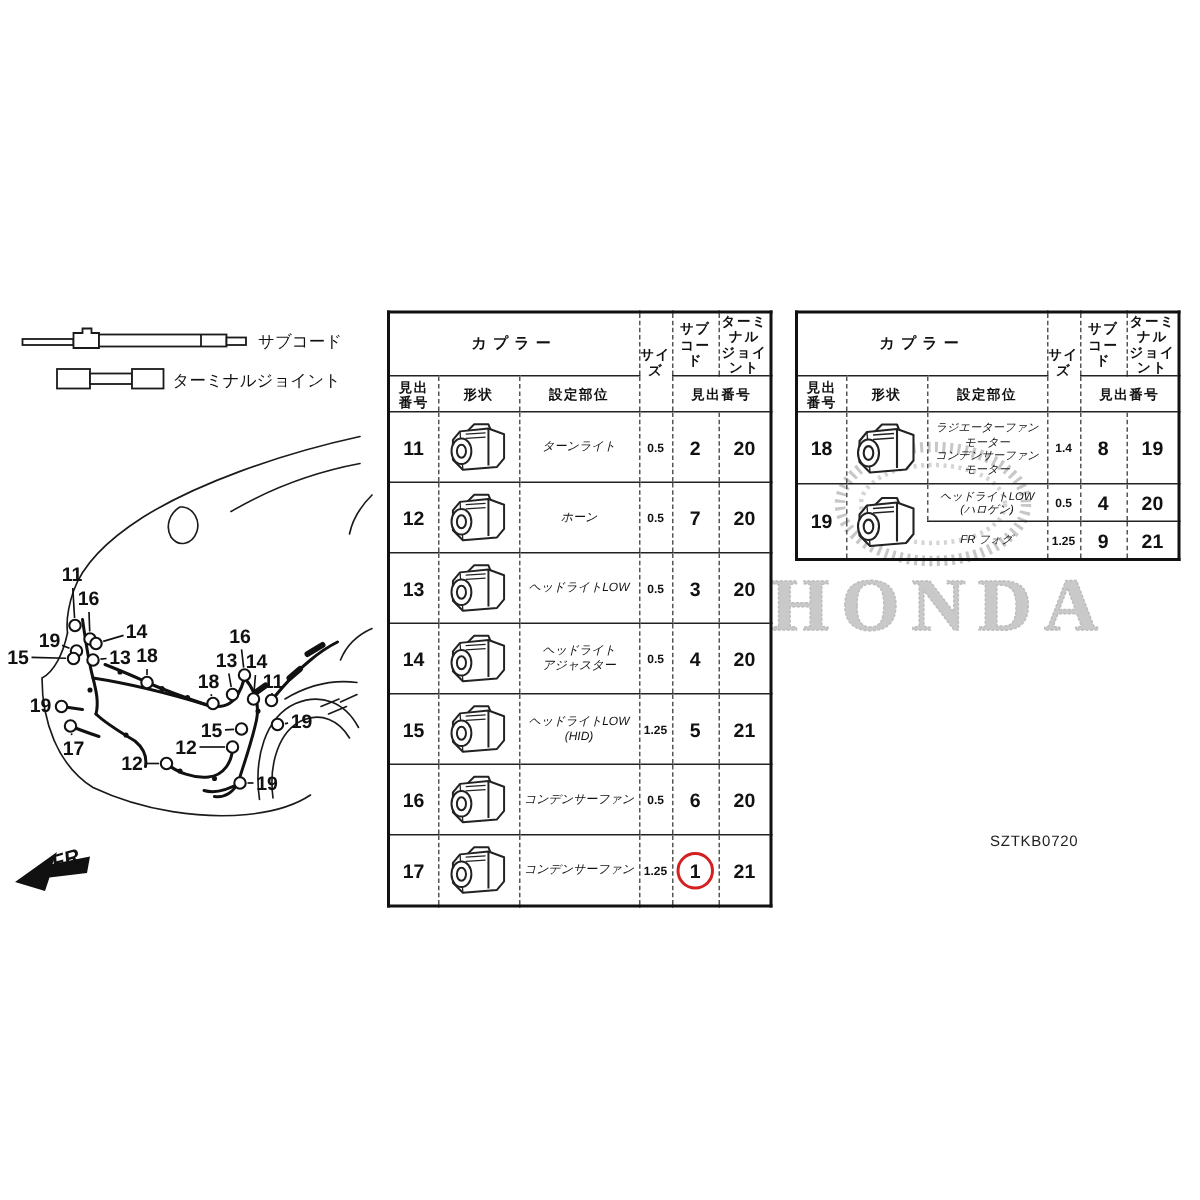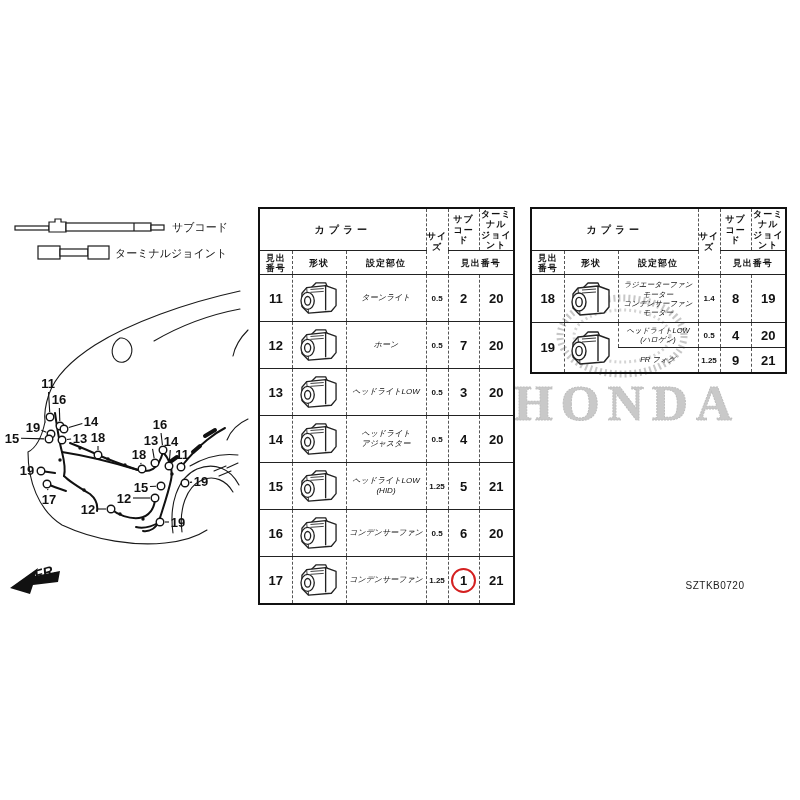--- a/index.html
+++ b/index.html
@@ -18,21 +18,21 @@
   td.idcell{font-size:13px;font-weight:600;}
   td.partcell{font-size:8px;text-align:left;padding-left:4px;line-height:1.25;white-space:pre-line;letter-spacing:0px;font-style:italic;}
   td.sizecell{font-size:8px;font-weight:600;}
   td.numcell{font-size:13px;font-weight:600;}
   td.iconcell svg{display:block;margin:0 auto;}
   .circled{display:inline-flex;align-items:center;justify-content:center;
            width:21px;height:21px;border-radius:50%;}
   
   .wm-text{font-family:"Liberation Serif","DejaVu Serif",serif;font-weight:bold;}
   
-  .doc-code{position:absolute;left:660px;top:580px;width:110px;text-align:center;
+  .doc-code{position:absolute;left:660px;top:556px;width:110px;text-align:left;
             font-size:10px;letter-spacing:0.5px;color:#222;z-index:2;}
   
   .callout-num{font:600 13px "Liberation Sans","DejaVu Sans",sans-serif;fill:#111;}
   .legend-label{font:11px "Liberation Sans","DejaVu Sans",sans-serif;fill:#111;}
   .fr-label{font:italic 700 14px "Liberation Sans","DejaVu Sans",sans-serif;fill:#111;}
 </style>
 </head>
 <body>
 
 <div class="stage">

